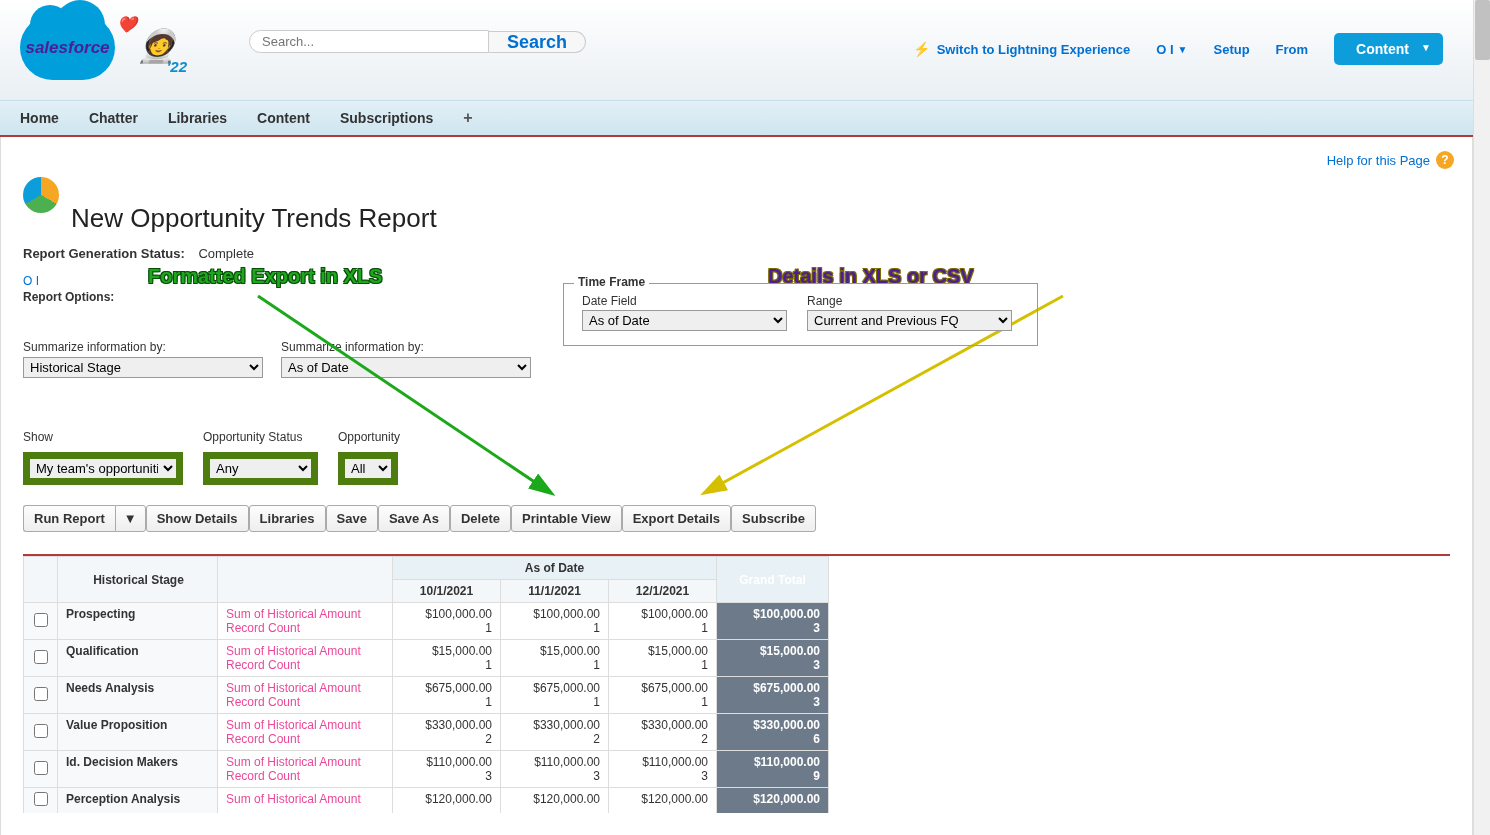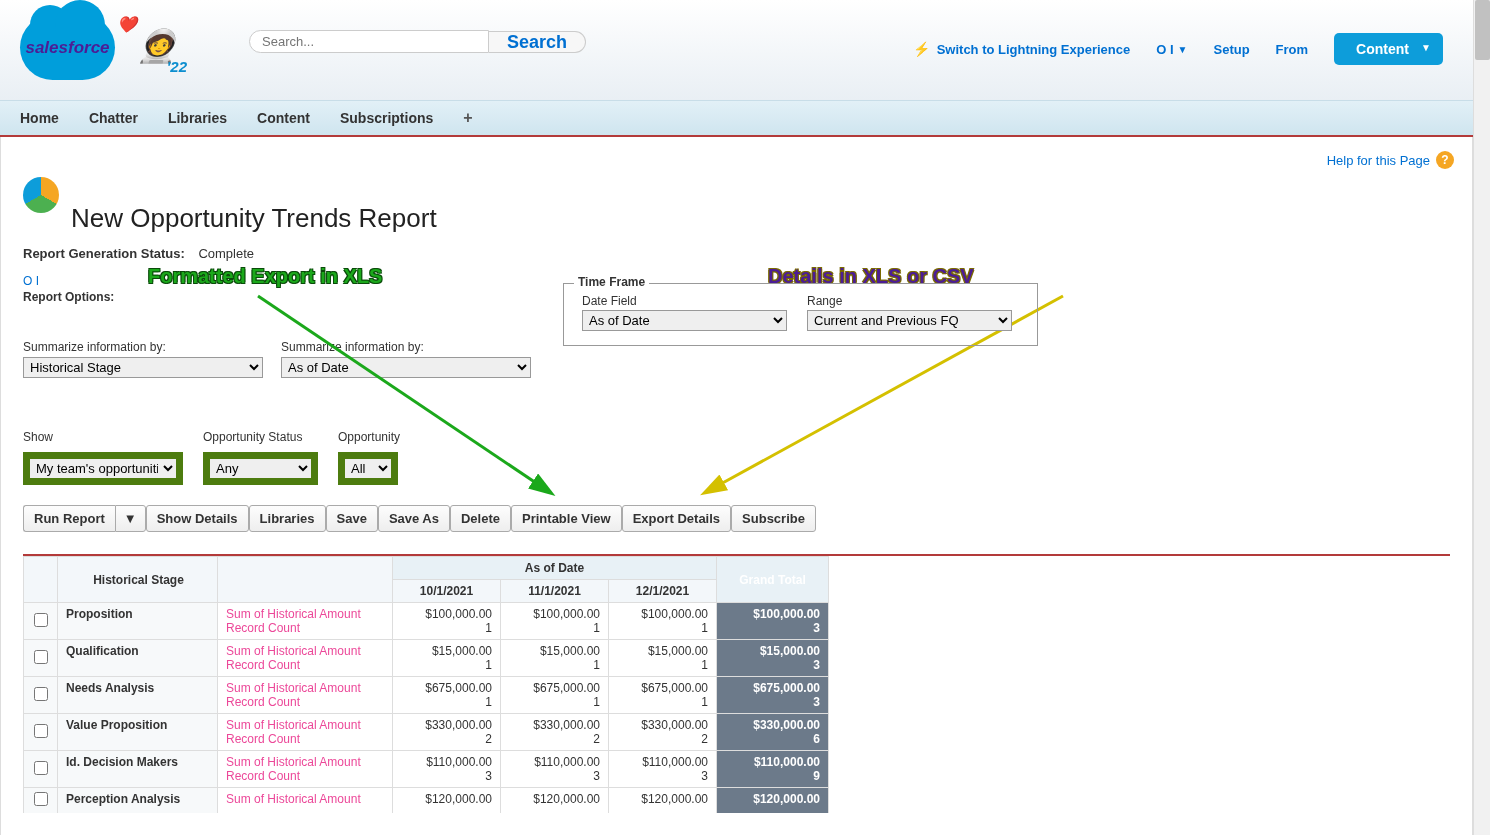--- a/index.html
+++ b/index.html
@@ -227,21 +227,21 @@
           </tr>
           <tr class="hdr2">
             <th>10/1/2021</th>
             <th>11/1/2021</th>
             <th>12/1/2021</th>
           </tr>
         </thead>
         <tbody id="tbody">
             <tr>
               <td class="chk"><input type="checkbox" style=""></td>
-              <td class="stage">Proposition</td>
+              <td class="stage">Prospecting</td>
               <td class="metric">Sum of Historical Amount<br>Record Count</td>
               <td class="val">$100,000.00<br>1</td>
               <td class="val">$100,000.00<br>1</td>
               <td class="val">$100,000.00<br>1</td>
               <td class="grand">$100,000.00<br>3</td>
             </tr>
             <tr>
               <td class="chk"><input type="checkbox" style=""></td>
               <td class="stage">Qualification</td>
               <td class="metric">Sum of Historical Amount<br>Record Count</td>

